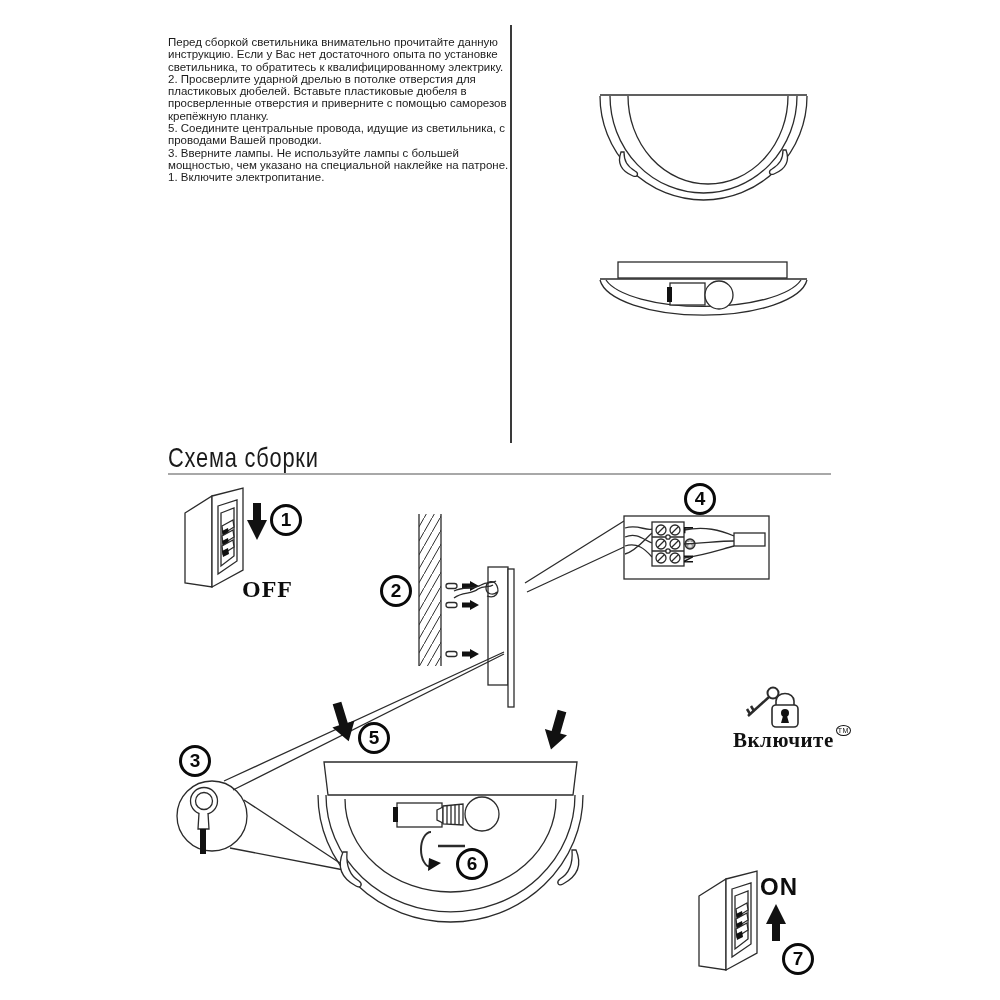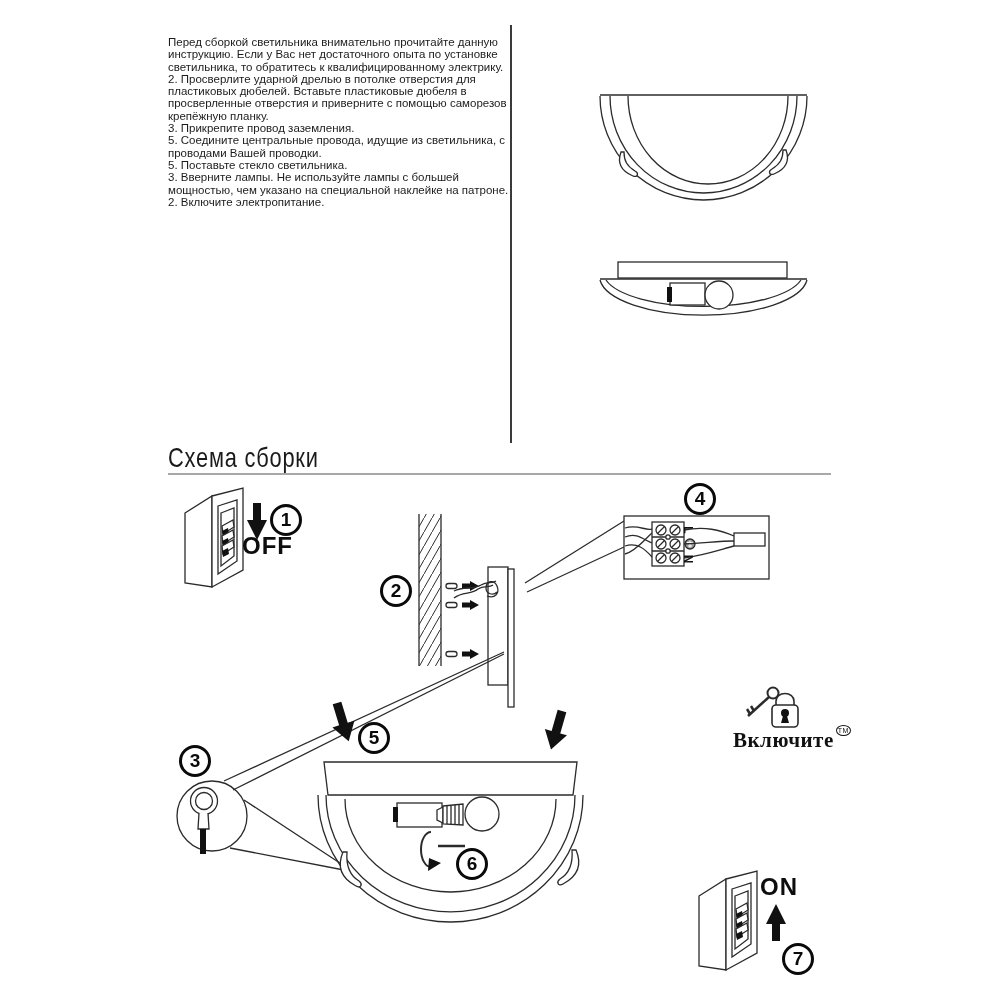--- a/index.html
+++ b/index.html
@@ -21,21 +21,21 @@
   .section-rule{position:absolute;left:168px;top:473px;width:663px;height:2px;background:#a8a8a8;}
   .marker{
     position:absolute;width:26px;height:26px;border:3px solid #0a0a0a;border-radius:50%;
     background:#fff;display:flex;align-items:center;justify-content:center;
     font-size:19px;font-weight:bold;color:#0a0a0a;z-index:3;
   }
   .m1{left:270px;top:504px;} .m2{left:380px;top:575px;} .m3{left:179px;top:745px;}
   .m4{left:684px;top:483px;} .m5{left:358px;top:722px;} .m6{left:456px;top:848px;}
   .m7{left:782px;top:943px;}
   .switch-label{position:absolute;font-size:24px;font-weight:600;color:#0d0d0d;letter-spacing:1px;z-index:3;}
-  .off{left:242px;top:532px;} .on{left:760px;top:873px;}
+  .off{left:242px;top:576px;font-family:Liberation Serif, serif;} .on{left:760px;top:873px;}
   .terminal-letter{
     position:absolute;width:14px;height:14px;text-align:center;line-height:14px;
     font-size:12px;font-weight:bold;transform:rotate(90deg);z-index:3;color:#111;
   }
   .lbl-l{left:681px;top:523px;} .lbl-n{left:681px;top:552px;}
   .brand-text{
     position:absolute;left:733px;top:727px;width:100px;z-index:3;
     font-family:"Liberation Serif",serif;font-size:21px;font-weight:600;color:#111;
     letter-spacing:0.5px;white-space:nowrap;
   }
@@ -46,25 +46,23 @@
   svg.art{position:absolute;left:0;top:0;z-index:1;}
 </style>
 </head>
 <body>
 
 <div class="page">
 
   <div class="instructions">
     <p>Перед сборкой светильника внимательно прочитайте данную инструкцию. Если у Вас нет достаточного опыта по установке светильника, то обратитесь к квалифицированному электрику.</p>
     <p>2. Просверлите ударной дрелью в потолке отверстия для пластиковых дюбелей. Вставьте пластиковые дюбеля в просверленные отверстия и приверните с помощью саморезов крепёжную планку.</p>
-    <p>3. Прикрепите провод заземления.</p>
     <p>5. Соедините центральные провода, идущие из светильника, с проводами Вашей проводки.</p>
-    <p>5. Поставьте стекло светильника.</p>
     <p>3. Вверните лампы. Не используйте лампы с большей мощностью, чем указано на специальной наклейке на патроне.</p>
-    <p>2. Включите электропитание.</p>
+    <p>1. Включите электропитание.</p>
   </div>
 
   <div class="divider-v"></div>
 
   <div class="section-title">Схема сборки</div>
   <div class="section-rule"></div>
 
   <svg class="art" width="1000" height="1000" viewBox="0 0 1000 1000" stroke="#2b2b2b" fill="none" stroke-width="1.3">
     <defs>
       <pattern id="hatch" width="8" height="14" patternUnits="userSpaceOnUse">

